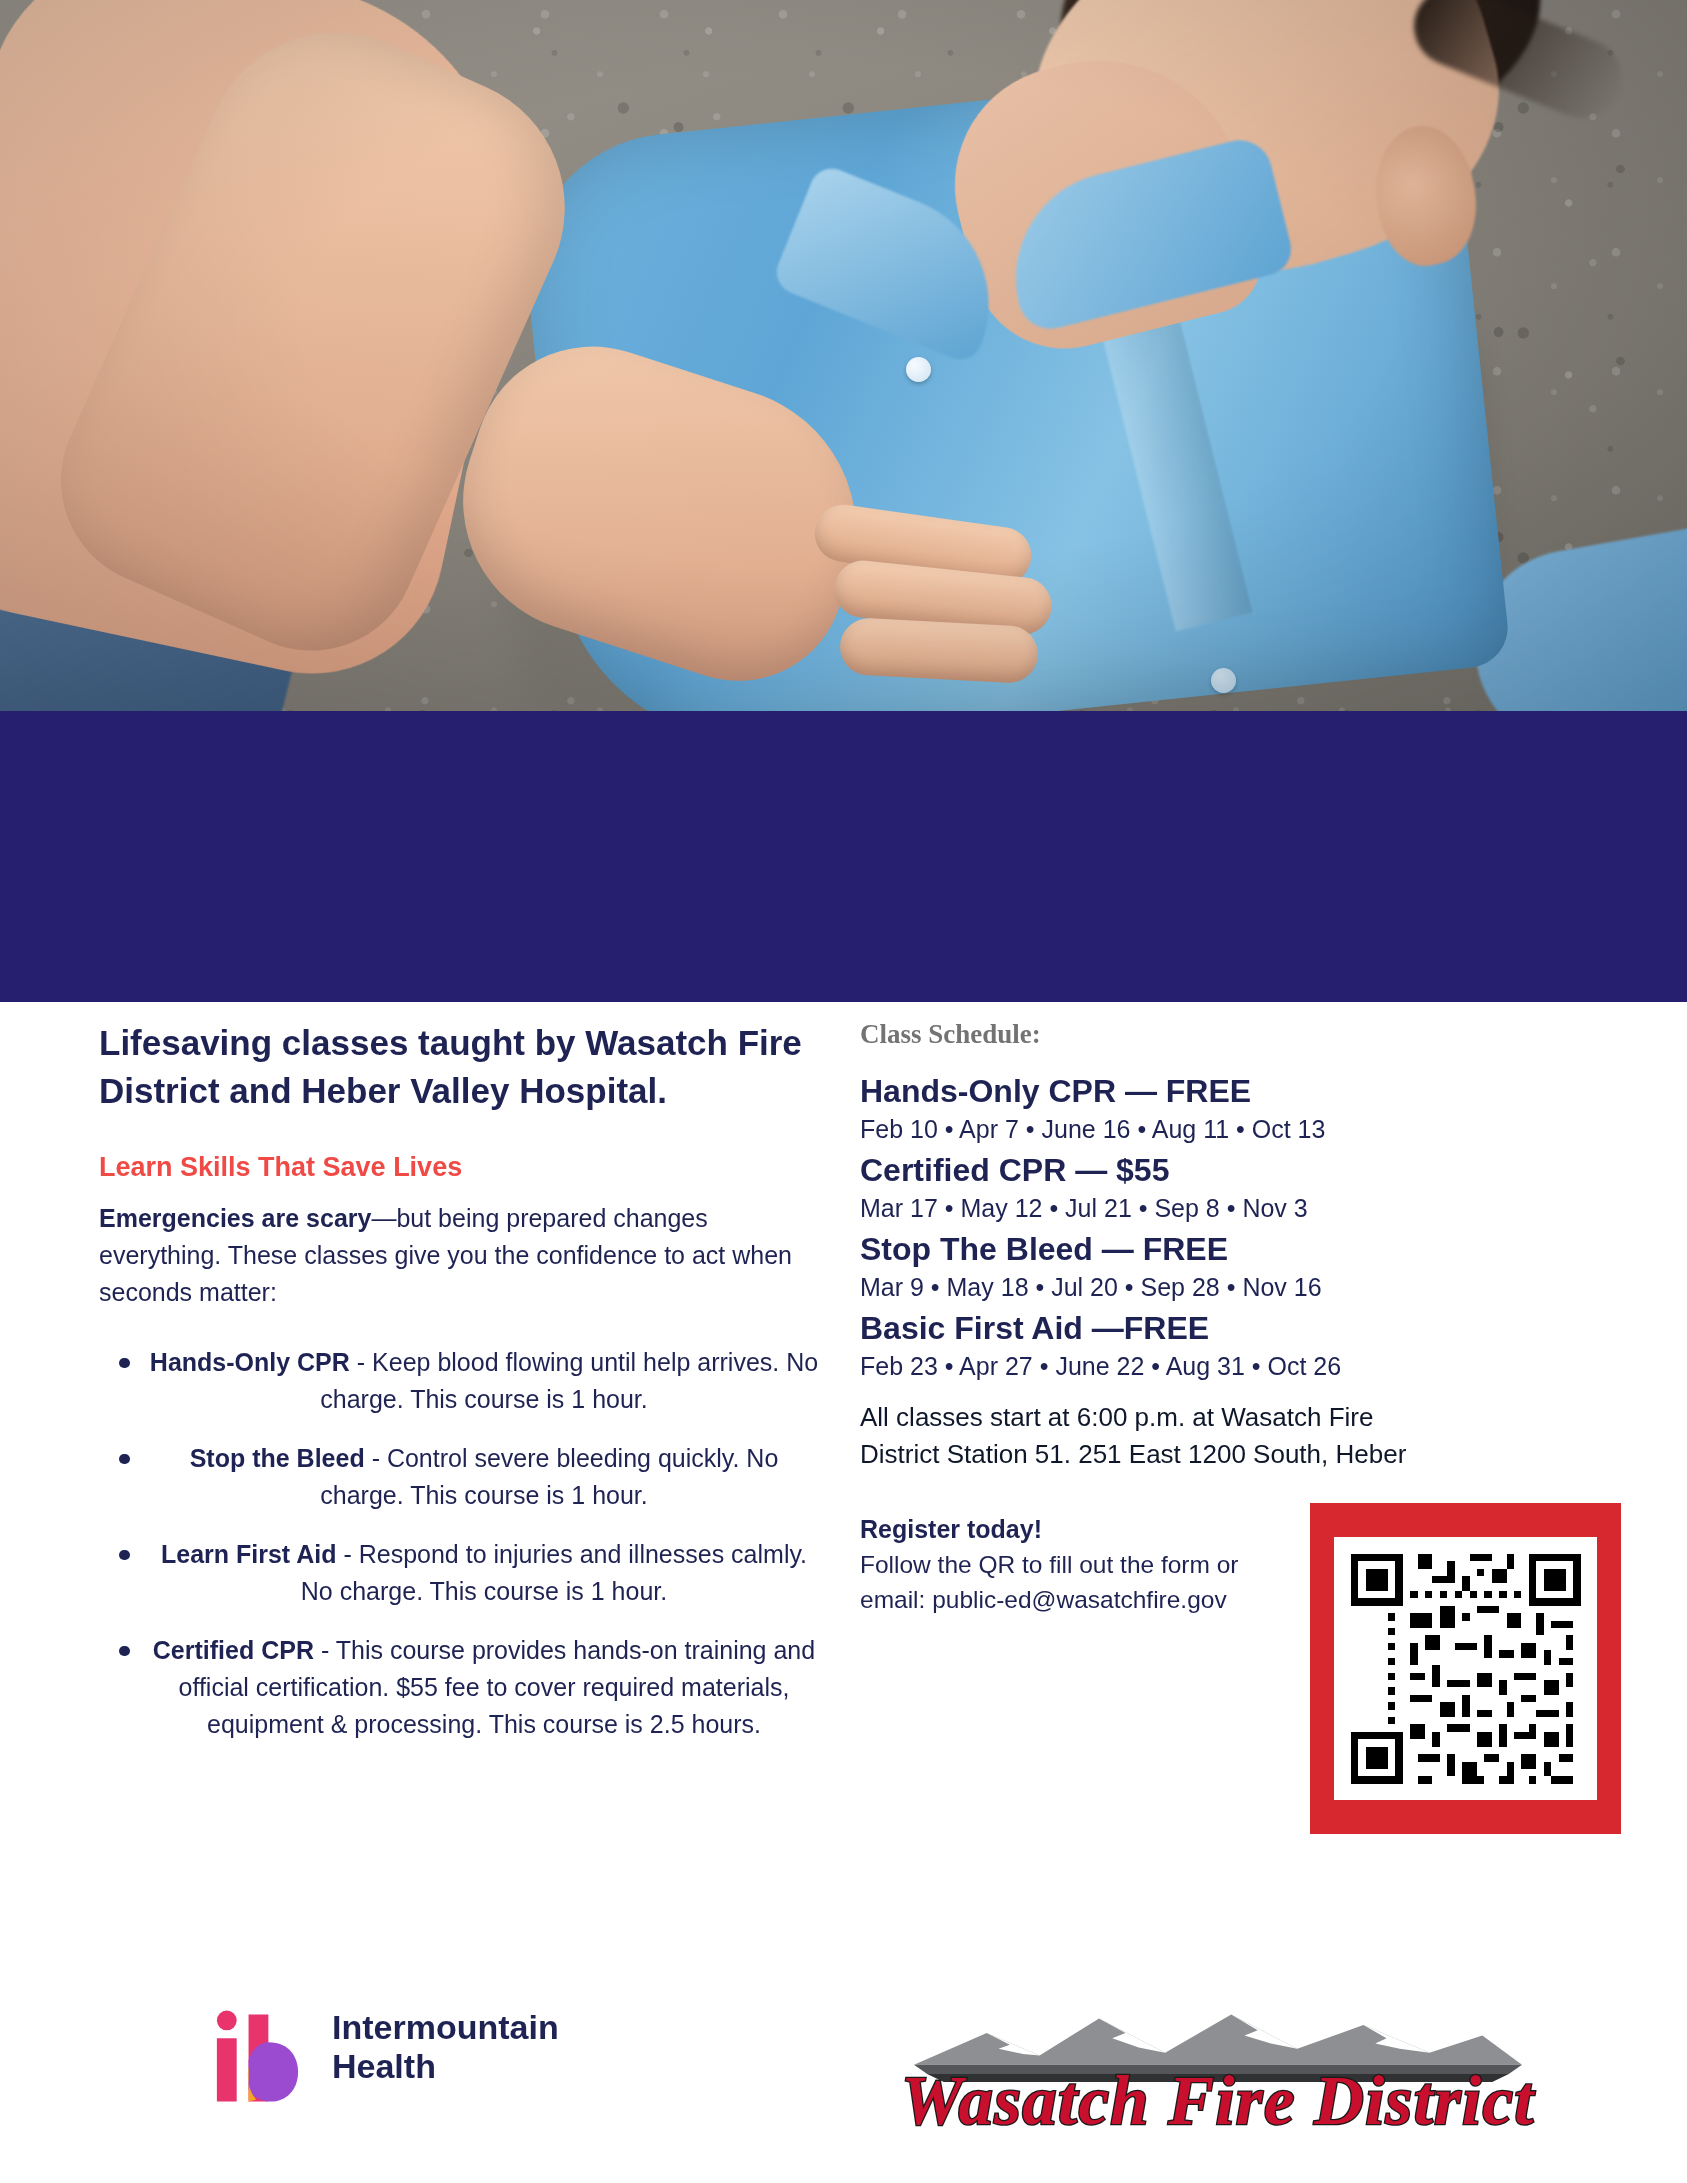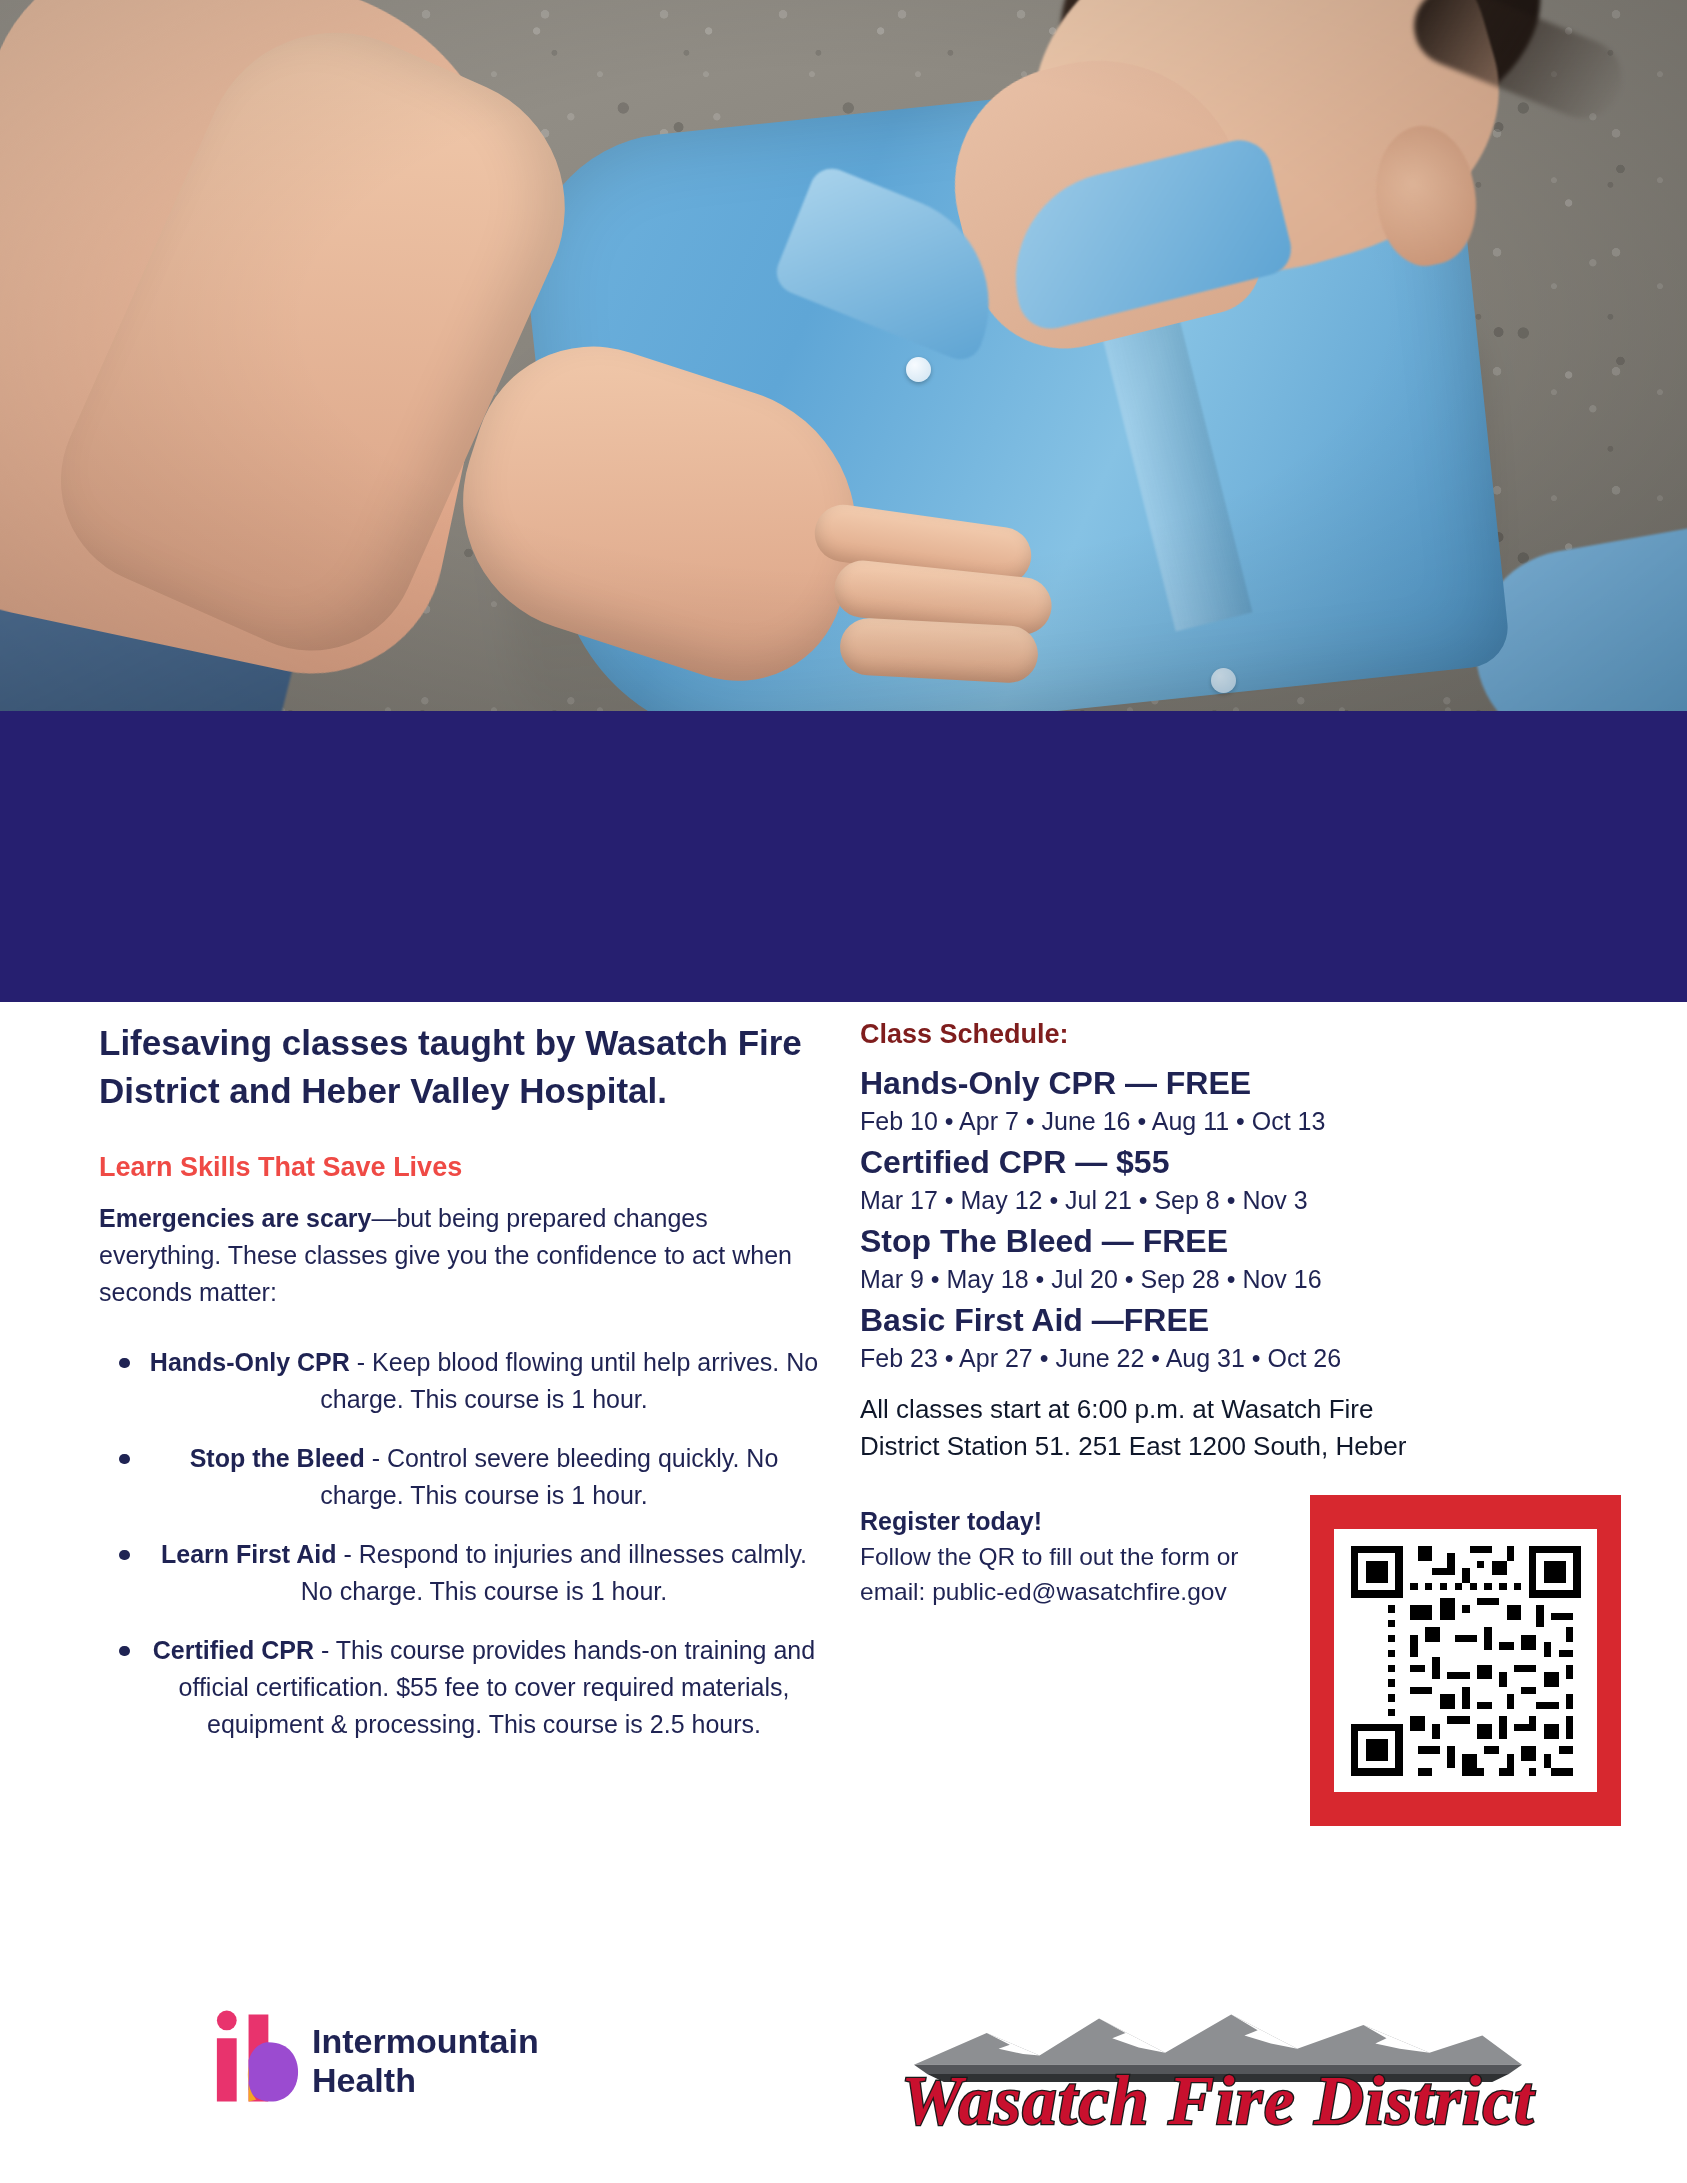--- a/index.html
+++ b/index.html
@@ -279,24 +279,25 @@
     position: absolute;
     left: -29px; top: 13.2px;
     width: 10.6px; height: 10.6px;
     background: #1f2353;
     border-radius: 50%;
   }
   .bullets li b { font-weight: bold; }
 
   
   .sched-title {
-    color: #7f1d1d;
+    color: #737373;
     font-size: 27px;
     font-weight: bold;
-    margin: 0 0 12px 0;
+    margin: 0 0 20px 0;
+    font-family: Liberation Serif, serif;
   }
   .sched-item { margin-bottom: 2.6px; }
   .sched-name {
     font-size: 32px;
     font-weight: bold;
     color: #1f2353;
     line-height: 1.34;
   }
   .sched-dates {
     font-size: 25px;
@@ -348,22 +349,21 @@
   .footer {
     position: absolute;
     left: 0; top: 1985px;
     width: 1687px;
     height: 198px;
   }
   .ih-logo {
     position: absolute;
     left: 205px; top: 23px;
     display: flex;
-    align-items: center;
-    gap: 8px;
+    gap: 28px;
   }
   .ih-mark { width: 99px; height: 106px; }
   .ih-text {
     font-size: 34px;
     line-height: 1.15;
     color: #1f2353;
     font-weight: 600;
   }
   .wfd-logo {
     position: absolute;

